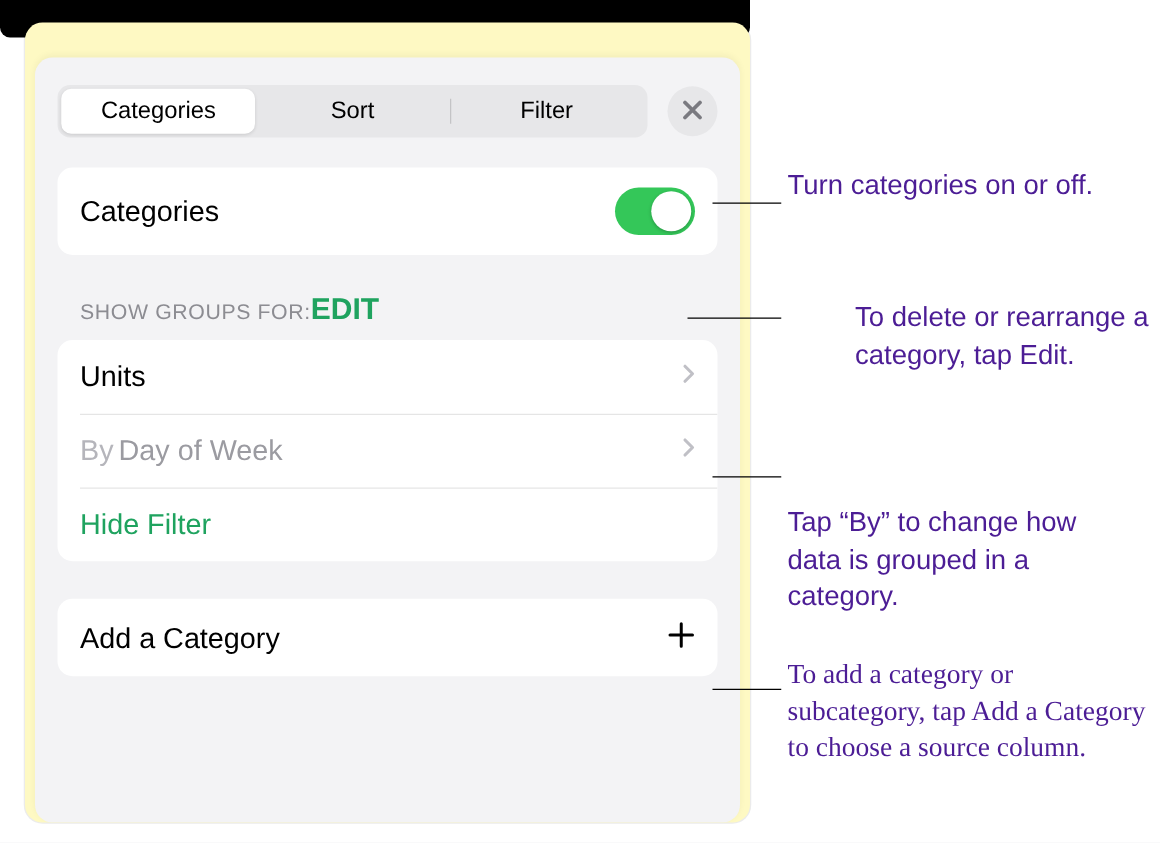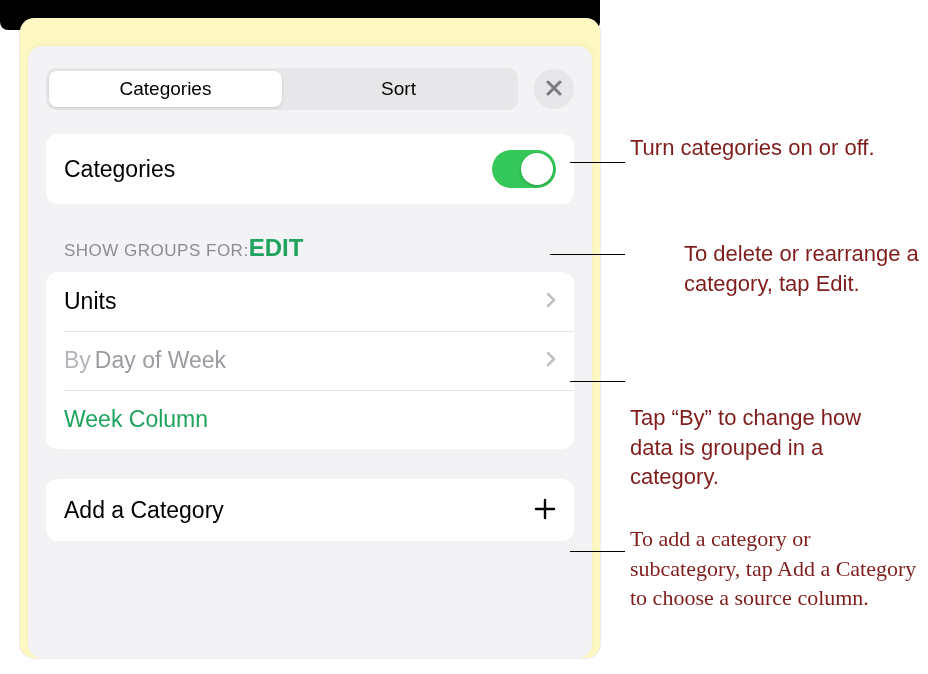--- a/index.html
+++ b/index.html
@@ -192,21 +192,21 @@
       position: absolute;
       left: 575px;
       top: 0;
       width: 340px;
       height: 674px;
     }
     .callout {
       position: absolute;
       font-size: 22px;
       line-height: 1.35;
-      color: #7f1d1d;
+      color: #4c1d95;
     }
     .callout-line {
       position: absolute;
       height: 1px;
       background: #000;
     }
   </style>
 </head>
 <body>
 
@@ -215,20 +215,23 @@
 <div class="panel-wrap">
   <div class="panel-card">
 
     <div class="header-row">
       <div class="segmented">
         <div class="segment selected">
           <span>Categories</span>
         </div>
         <div class="segment">
           <span>Sort</span>
+        </div>
+        <div class="segment">
+          <span>Filter</span>
         </div>
       </div>
       <div class="close-btn">
         <span>
           <svg width="16" height="16" viewBox="0 0 16 16">
             <path d="M2 2 L14 14 M14 2 L2 14" stroke="#7a7a80" stroke-width="3" stroke-linecap="round" fill="none"></path>
           </svg>
         </span>
       </div>
     </div>
@@ -260,21 +263,21 @@
         <div class="row-title muted">
           <span class="by-label">By</span><span>Day of Week</span>
         </div>
         <span class="chevron">
           <svg width="10" height="16" viewBox="0 0 10 16">
               <path d="M2 2 L8 8 L2 14" stroke="#c0c0c6" stroke-width="2.5" fill="none" stroke-linecap="round" stroke-linejoin="round"></path>
             </svg>
         </span>
       </div>
       <div class="row">
-        <div class="row-title action">Week Column</div>
+        <div class="row-title action">Hide Filter</div>
       </div>
     </div>
 
     <div class="group">
       <div class="row">
         <div class="row-title">Add a Category</div>
         <span class="plus">
           <svg width="22" height="22" viewBox="0 0 22 22">
             <path d="M11 2 V20 M2 11 H20" stroke="#000" stroke-width="2.4" stroke-linecap="round"></path>
           </svg>

